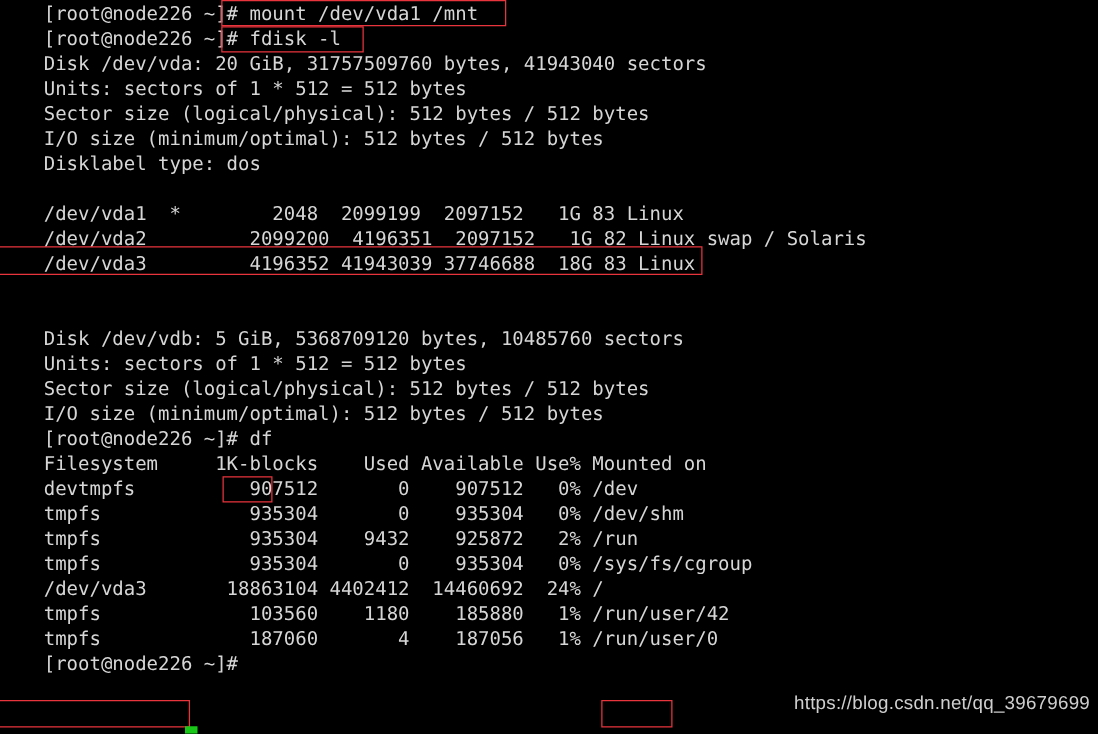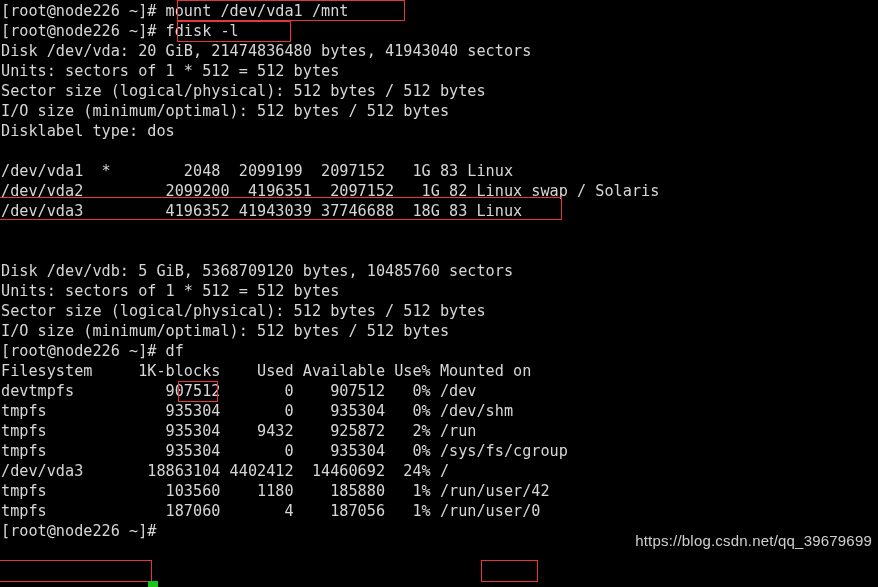--- a/index.html
+++ b/index.html
@@ -29,54 +29,55 @@
   .line {
     position: relative;
     height: 20px;
     white-space: pre;
     padding-left: 1px;
     box-sizing: border-box;
   }
   .line .txt {
     display: block;
     white-space: pre;
+    margin-left: 34px;
   }
   
   .hl {
     position: absolute;
     border: 1px solid #e8343c;
     box-sizing: border-box;
     pointer-events: none;
   }
   #cursor {
     position: absolute;
     background: #19c719;
     width: 10px;
     height: 17px;
   }
   #watermark {
     position: absolute;
     right: 6px;
-    bottom: 36px;
+    bottom: 14px;
     font-family: "Liberation Sans", "DejaVu Sans", sans-serif;
     font-size: 15px;
     color: #cfcfcf;
     letter-spacing: 0.2px;
     white-space: pre;
   }
 </style>
 </head>
 <body>
 
 <div id="terminal">
 
   <div id="screen">
     <div class="line"><span class="txt">[root@node226 ~]# mount /dev/vda1 /mnt</span></div>
     <div class="line"><span class="txt">[root@node226 ~]# fdisk -l</span></div>
-    <div class="line"><span class="txt">Disk /dev/vda: 20 GiB, 21474836480 bytes, 41943040 sectors</span></div>
+    <div class="line"><span class="txt">Disk /dev/vda: 20 GiB, 31757509760 bytes, 41943040 sectors</span></div>
     <div class="line"><span class="txt">Units: sectors of 1 * 512 = 512 bytes</span></div>
     <div class="line"><span class="txt">Sector size (logical/physical): 512 bytes / 512 bytes</span></div>
     <div class="line"><span class="txt">I/O size (minimum/optimal): 512 bytes / 512 bytes</span></div>
     <div class="line"><span class="txt">Disklabel type: dos</span></div>
     <div class="line"><span class="txt"></span></div>
     <div class="line"><span class="txt">/dev/vda1  *        2048  2099199  2097152   1G 83 Linux</span></div>
     <div class="line"><span class="txt">/dev/vda2         2099200  4196351  2097152   1G 82 Linux swap / Solaris</span></div>
     <div class="line"><span class="txt">/dev/vda3         4196352 41943039 37746688  18G 83 Linux</span></div>
     <div class="line"><span class="txt"></span></div>
     <div class="line"><span class="txt"></span></div>

